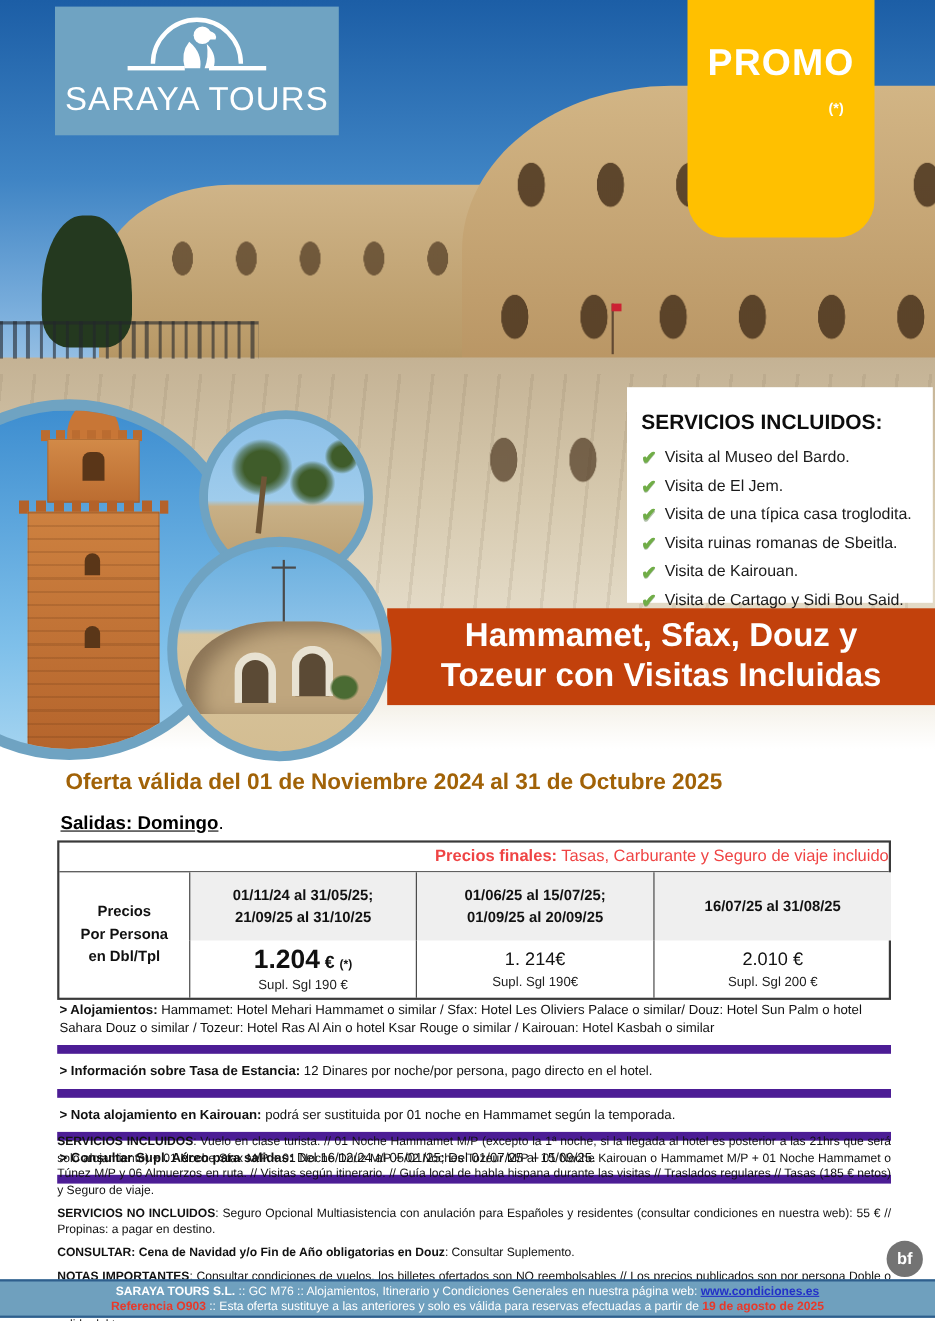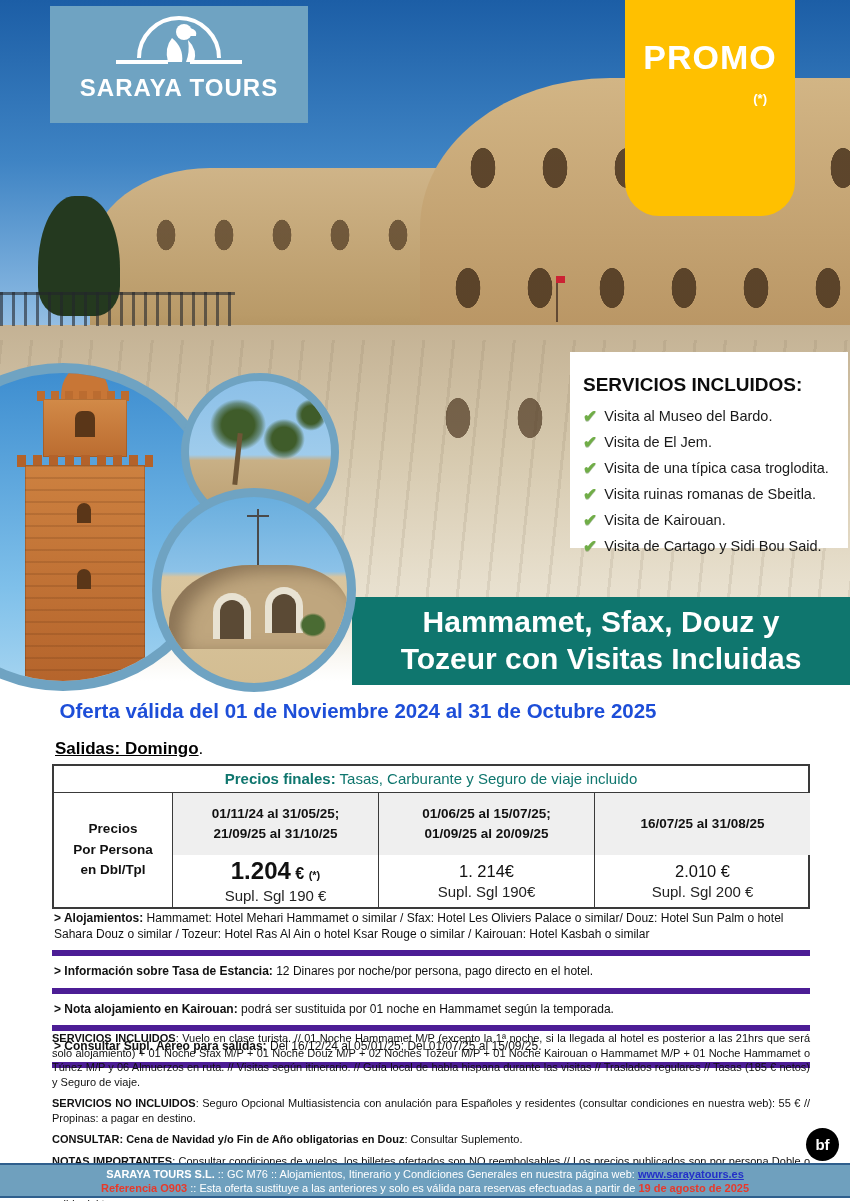--- a/index.html
+++ b/index.html
@@ -36,21 +36,21 @@
            border-top:3px solid rgba(35,38,44,.6); }
   .flag { position:absolute; left:556px; top:276px; width:9px; height:7px; background:#c23; }
   .flagpole { position:absolute; left:556px; top:276px; width:2px; height:46px; background:rgba(60,40,30,.7); }
   .hero-fade { position:absolute; left:0; top:615px; width:850px; height:75px;
                background:linear-gradient(180deg, rgba(255,255,255,0), #ffffff 88%); }
 
   
   .logo-block { position:absolute; left:50px; top:6px; width:258px; height:117px; background:#6FA3C2;
                 display:flex; flex-direction:column; align-items:center; justify-content:flex-start; z-index:8; }
   .logo-art { margin-top:8px; }
-  .logo-text { color:#fff; font-weight:bold; font-size:24px; letter-spacing:1px; margin-top:2px; }
+  .logo-text { color:#fff; font-weight:normal; font-size:30px; letter-spacing:1px; margin-top:2px; }
 
   
   .promo-box { position:absolute; left:625px; top:0; width:170px; height:216px; background:#FFC000;
                border-radius:0 0 34px 34px; color:#fff; text-align:center; z-index:8; }
   .promo-label { font-size:34px; font-weight:bold; margin-top:38px; letter-spacing:1px; }
   .promo-note { font-size:13px; font-weight:bold; text-align:right; padding-right:28px; margin-top:14px; height:14px; }
   .promo-price { font-size:48px; font-weight:bold; line-height:1; }
   .promo-eur { font-size:25px; font-weight:bold; }
 
   
@@ -104,59 +104,59 @@
           border-radius:45% 35% 0 0 / 70% 55% 0 0; box-shadow:inset 14px 6px 18px rgba(96,75,52,.55); }
   .arch { position:absolute; width:38px; height:46px; background:#5b4a35;
           border:7px solid #e8e2d2; border-bottom:none; border-radius:40px 40px 0 0; }
   .a1 { left:52px; top:96px; } .a2 { left:104px; top:90px; }
   .pole { position:absolute; left:96px; top:12px; width:2px; height:58px; background:#4a4a4a; }
   .pole-bar { position:absolute; left:86px; top:18px; width:22px; height:2px; background:#4a4a4a; }
   .bush { position:absolute; right:16px; top:112px; width:36px; height:32px; border-radius:50%;
           background:radial-gradient(closest-side,#4a6b33 0 60%, rgba(0,0,0,0) 75%); }
 
   
-  .red-banner { position:absolute; left:352px; top:553px; width:498px; height:88px; background:#0f766e; z-index:5;
+  .red-banner { position:absolute; left:352px; top:553px; width:498px; height:88px; background:#c2410c; z-index:5;
                 color:#fff; display:flex; align-items:center; justify-content:center; text-align:center;
-                font-size:30px; font-weight:bold; line-height:1.22; white-space:pre-line;margin-top:44px; }
+                font-size:30px; font-weight:bold; line-height:1.22; white-space:pre-line; }
 
   
   .validity { position:absolute; left:0; top:699px; width:716px; text-align:center;
-              font-size:20.5px; font-weight:bold; color:#1d4ed8; }
+              font-size:20.5px; font-weight:bold; color:#a16207; }
   .salidas { position:absolute; left:55px; top:739px; font-size:17px; color:#000; }
   .salidas .b { font-weight:bold;text-decoration:underline; }
 
   
   .price-table { position:absolute; left:52px; top:764px; width:758px; border:2px solid #3a3a3a; background:#fff; }
-  .pt-caption { border-bottom:1px solid #3a3a3a; text-align:center; font-size:15px; padding:4px 0 5px; color:#0f766e; }
+  .pt-caption { border-bottom:1px solid #3a3a3a; text-align:right; font-size:15px; padding:4px 0 5px; color:#ef4444; }
   .pt-caption .b { font-weight:bold; }
   .pt-grid { display:grid; grid-template-columns:118px 206px 216px 216px; grid-template-rows:62px 52px; }
   .pt-label { grid-row:1 / 3; display:flex; align-items:center; justify-content:center; text-align:center;
               font-size:13.5px; font-weight:bold; white-space:pre-line; line-height:1.55; color:#111; }
   .pt-period { background:#efefef; border-left:1px solid #3a3a3a; display:flex; align-items:center; justify-content:center;
                text-align:center; font-size:13.5px; font-weight:bold; white-space:pre-line; line-height:1.5; color:#111; }
   .pt-price { border-left:1px solid #3a3a3a; display:flex; flex-direction:column; align-items:center; justify-content:center; color:#111; }
   .price-big { font-size:24px; font-weight:bold; line-height:1.05; }
   .price-big .eur { font-size:16px; }
   .price-big .note { font-size:11px; font-weight:bold; }
   .price-reg { font-size:16.5px; line-height:1.1; }
-  .suppl { font-size:15px; margin-top:3px; color:#222; }
+  .suppl { font-size:12px; margin-top:3px; color:#222; }
 
   
   .notes { position:absolute; left:52px; top:903px; width:758px; }
-  .note-row { border-bottom:6px solid #4c1d95; padding:7px 2px 8px; font-size:12px; line-height:1.35; color:#111; }
+  .note-row { border-bottom:8px solid #4c1d95; padding:7px 2px 8px; font-size:12px; line-height:1.35; color:#111; }
   .note-row .b { font-weight:bold; }
 
   
   .fine { position:absolute; left:52px; top:1031px; width:758px; font-size:11px; line-height:1.32;
           text-align:justify; color:#111; }
   .fine p { margin-bottom:7px; }
   .fine .b { font-weight:bold; }
 
   .bf-badge { position:absolute; left:806px; top:1128px; width:33px; height:33px; border-radius:50%;
-              background:#000000; color:#fff; font-size:15px; font-weight:bold;
+              background:#737373; color:#fff; font-size:15px; font-weight:bold;
               display:flex; align-items:center; justify-content:center; }
 
   
   .footer { position:absolute; left:0; top:1163px; width:850px; height:35px; background:#6FA0BE;
             border-top:2px solid #2F5F8D; border-bottom:2px solid #2F5F8D;
             text-align:center; font-size:11px; line-height:14px; color:#fff; padding-top:2px; }
   .footer .b { font-weight:bold; }
   .footer a { color:#2330c8; font-weight:bold; text-decoration:underline; }
   .footer .red { color:#E8392A; font-weight:bold; }
 </style>
@@ -302,20 +302,20 @@
     <p><span class="b">SERVICIOS INCLUIDOS</span><span>: Vuelo en clase turista. // 01 Noche Hammamet M/P (excepto la 1ª noche, si la llegada al hotel es posterior a las 21hrs que será solo alojamiento) + 01 Noche Sfax M/P + 01 Noche Douz M/P + 02 Noches Tozeur M/P + 01 Noche Kairouan o Hammamet M/P + 01 Noche Hammamet o Túnez M/P y 06 Almuerzos en ruta. // Visitas según itinerario. // Guía local de habla hispana durante las visitas // Traslados regulares // Tasas (185 € netos) y Seguro de viaje.</span></p>
     <p><span class="b">SERVICIOS NO INCLUIDOS</span><span>: Seguro Opcional Multiasistencia con anulación para Españoles y residentes (consultar condiciones en nuestra web): 55 € // Propinas: a pagar en destino.</span></p>
     <p><span class="b">CONSULTAR: Cena de Navidad y/o Fin de Año obligatorias en Douz</span><span>: Consultar Suplemento.</span></p>
     <p><span class="b">NOTAS IMPORTANTES</span><span>: Consultar condiciones de vuelos, los billetes ofertados son NO reembolsables // Los precios publicados son por persona Doble o Triple // Oferta basada en condiciones especiales de contratación y cancelación en caso de desistimiento por parte del consumidor // Los precios finales pueden variar debido a modificaciones de tarifas, tasas, carburantes y/o cambios de divisas hasta 21 días antes de la salida // Mínimo 02 pasajeros para salida del tour.</span></p>
   </div>
 
   <div class="bf-badge">bf</div>
 
   <div class="footer">
     <div>
-      <span class="b">SARAYA TOURS S.L.</span><span> :: GC M76 ::  Alojamientos, Itinerario y Condiciones Generales en nuestra página web:  </span><a href="#">www.sarayatours.es</a>
+      <span class="b">SARAYA TOURS S.L.</span><span> :: GC M76 ::  Alojamientos, Itinerario y Condiciones Generales en nuestra página web:  </span><a href="#">www.condiciones.es</a>
     </div>
     <div>
       <span class="red">Referencia O903</span><span> :: Esta oferta sustituye a las anteriores y solo es válida para reservas efectuadas a partir de </span><span class="red">19 de agosto de 2025</span>
     </div>
   </div>
 
 </div>
 
 </body></html>

